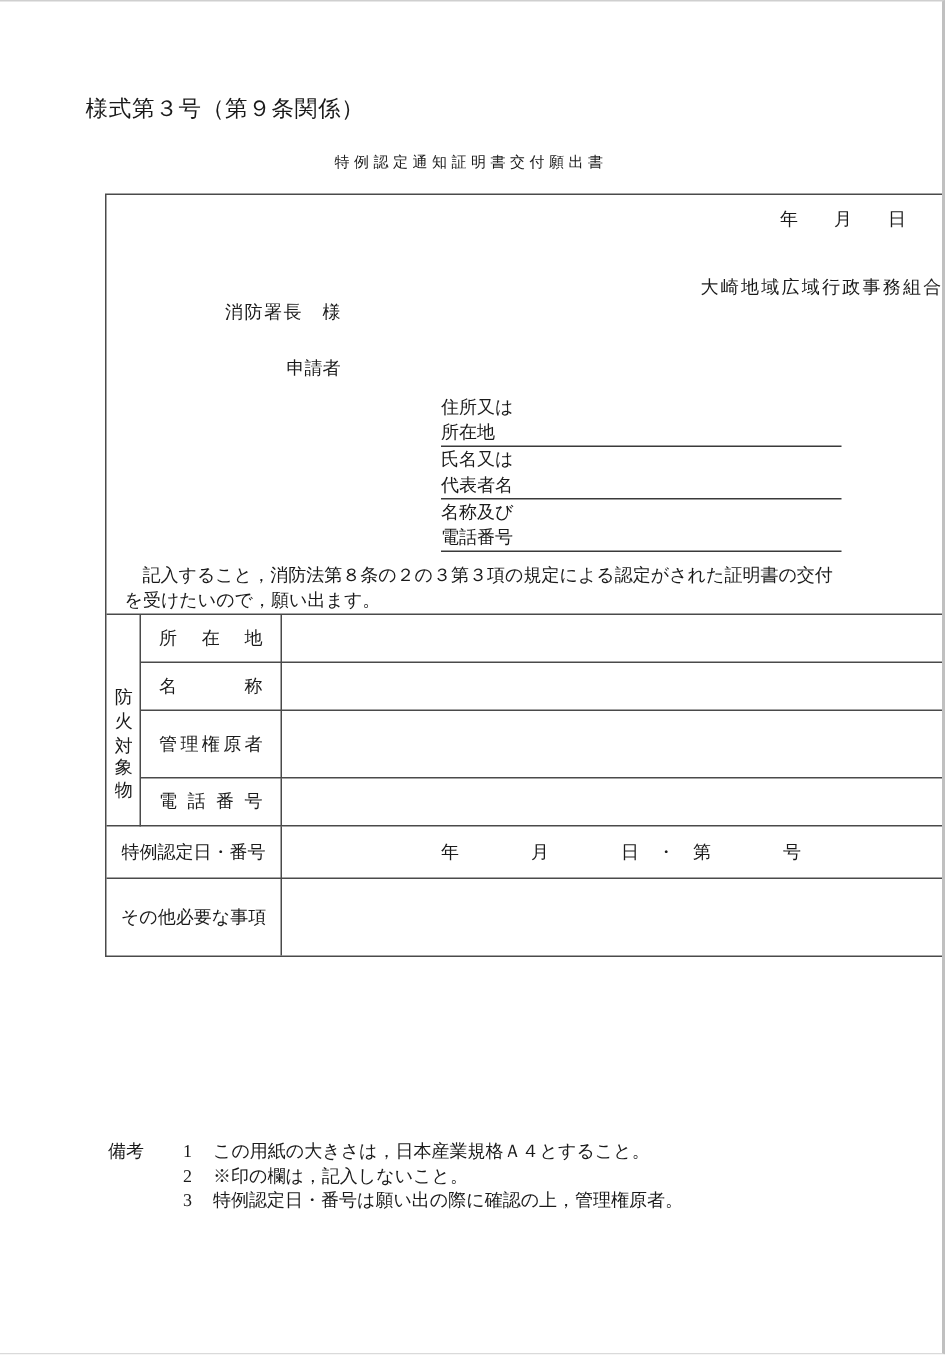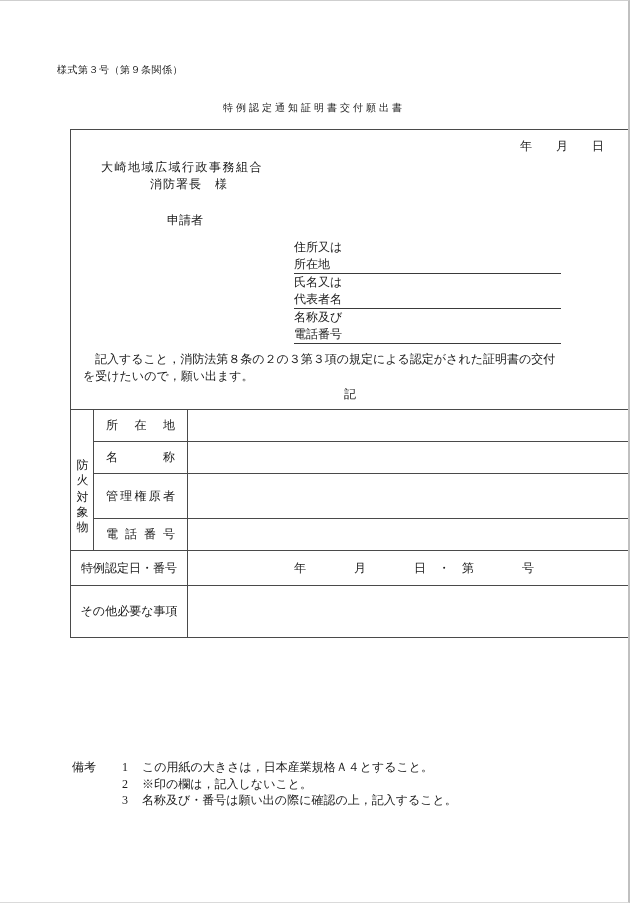--- a/index.html
+++ b/index.html
@@ -3,32 +3,32 @@
 <meta charset="utf-8">
 <style>
   * { margin:0; padding:0; box-sizing:border-box; }
   html,body { background:#ffffff; }
   .page {
     position:relative; width:630px; height:903px; background:#fff;
     font-family:"Liberation Serif","DejaVu Serif",serif;
     font-size:12px; color:#1a1a1a; overflow:hidden;
     border-top:1px solid #cfcfcf; border-right:2px solid #c0c0c0; border-bottom:1px solid #dadada;
   }
-  .form-number { position:absolute; left:57px; top:62px; font-size:10px; letter-spacing:0.5px; }
+  .form-number { position:absolute; left:57px; top:62px; font-size:15px; letter-spacing:0.5px; }
   .doc-title { position:absolute; left:0; top:100px; width:100%; text-align:center;
     font-size:10px; letter-spacing:3px; }
 
   
   .main-box { position:absolute; left:70px; top:128px; width:560px; height:509px;
     border:1px solid #4a4a4a; display:flex; flex-direction:column; }
   .box-upper { flex:1; overflow:hidden; line-height:17px; }
   .date-line { text-align:right; padding-right:25px; margin-top:8px; }
-  .org-line { margin-left:30px; margin-top:4px; letter-spacing:1.5px; }
+  .org-line { margin-left:30px; margin-top:28px; letter-spacing:1.5px;text-align:right; }
   .post-line { margin-left:79px; letter-spacing:1px; }
-  .applicant { margin-left:96px; margin-top:20px;font-family:Liberation Mono, monospace; }
+  .applicant { margin-left:120px; margin-top:20px; }
   .fld { margin-left:223px; width:267px; }
   .fld.ul { border-bottom:1px solid #3a3a3a; }
   .gap8 { margin-top:0; }
   .gap9 { margin-top:9px; }
   .para { margin:7px 14px 0 12px; line-height:17px; }
   .para .indent { text-indent:1em; }
   .ki-line { text-align:center; margin-top:1px; }
 
   
   .form-table { display:grid; grid-template-columns:23px 94px 1fr;
@@ -124,18 +124,18 @@
       <div class="note-row">
         <span class="note-num">1</span>
         <span>この用紙の大きさは，日本産業規格Ａ４とすること。</span>
       </div>
       <div class="note-row">
         <span class="note-num">2</span>
         <span>※印の欄は，記入しないこと。</span>
       </div>
       <div class="note-row">
         <span class="note-num">3</span>
-        <span>名称及び・番号は願い出の際に確認の上，記入すること。</span>
+        <span>特例認定日・番号は願い出の際に確認の上，管理権原者。</span>
       </div>
     </div>
   </div>
 
 </div>
 
 </body></html>

